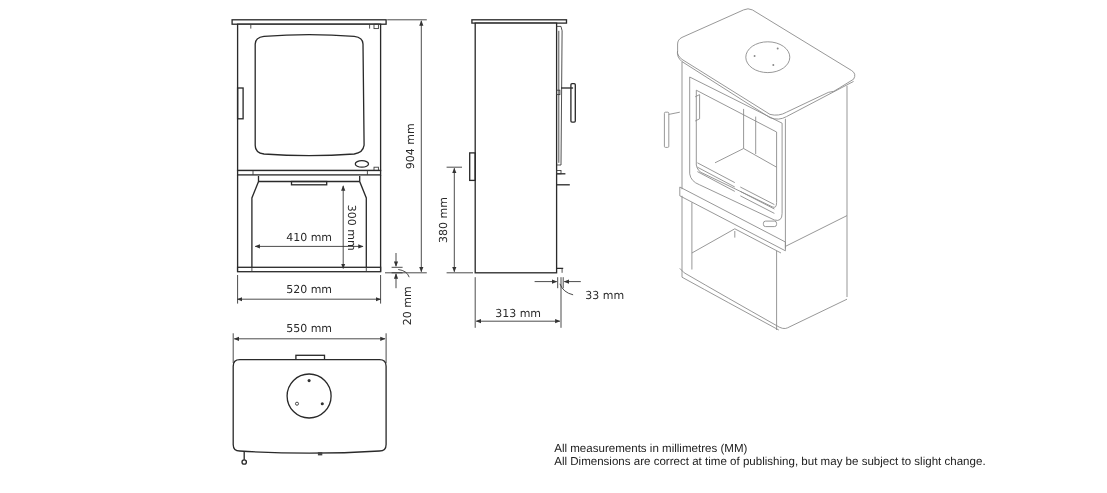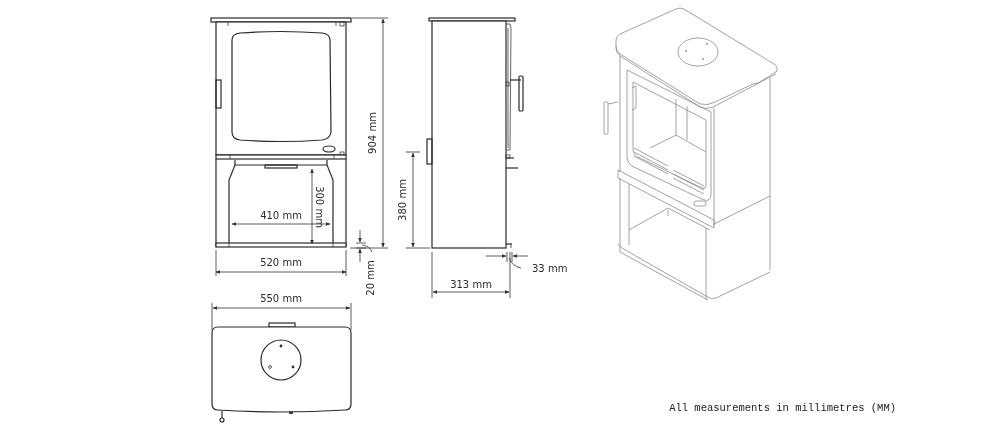--- a/index.html
+++ b/index.html
@@ -6,21 +6,21 @@
   body { width: 1006px; height: 448px; position: relative; overflow: hidden;
          font-family: "DejaVu Sans", sans-serif; }
   svg { position: absolute; left: 0; top: 0; }
   .ln { stroke: #2a2a2a; stroke-width: 1.2; fill: none; }
   .ln-thin { stroke: #3a3a3a; stroke-width: 0.8; fill: none; }
   .ln-faint { stroke: #8a8a8a; stroke-width: 0.8; fill: none; }
   .dim { stroke: #333; stroke-width: 0.8; fill: none; }
   .fill-w { fill: #ffffff; }
   .lbl { font-family: "DejaVu Sans", sans-serif; font-size: 10px; fill: #2a2a2a; }
   .note { position: absolute; right: 110px; top: 402px; 
-          font-family: Liberation Mono, monospace; font-size: 10.5px; line-height: 12px; color: #222; }
+          font-family: Liberation Sans, sans-serif; font-size: 10.5px; line-height: 12px; color: #222; }
   .note div { white-space: nowrap; }
 </style>
 </head>
 <body>
 
 <svg width="1006" height="448" viewBox="0 0 1006 448">
   <defs>
     <marker id="arr" viewBox="0 0 10 10" refX="9" refY="5" markerWidth="6" markerHeight="6" orient="auto-start-reverse">
       <path d="M0,1 L10,5 L0,9 z" fill="#333"></path>
     </marker>
@@ -180,13 +180,14 @@
     <line class="ln-faint" x1="668" y1="210" x2="668" y2="216"></line>
     <line class="ln-faint" x1="706" y1="228" x2="706" y2="300"></line>
 
     <path class="ln-faint" d="M618,244 L622,248 Q660,270 706,296 Q712,300 716,298 L770,272"></path>
     <path class="ln-faint" d="M620,248 L620,252 Q660,274 708,300"></path>
   </g>
 </svg>
 
 <div class="note">
   <div>All measurements in millimetres (MM)</div>
+  <div>All Dimensions are correct at time of publishing, but may be subject to slight change.</div>
 </div>
 
 </body></html>

